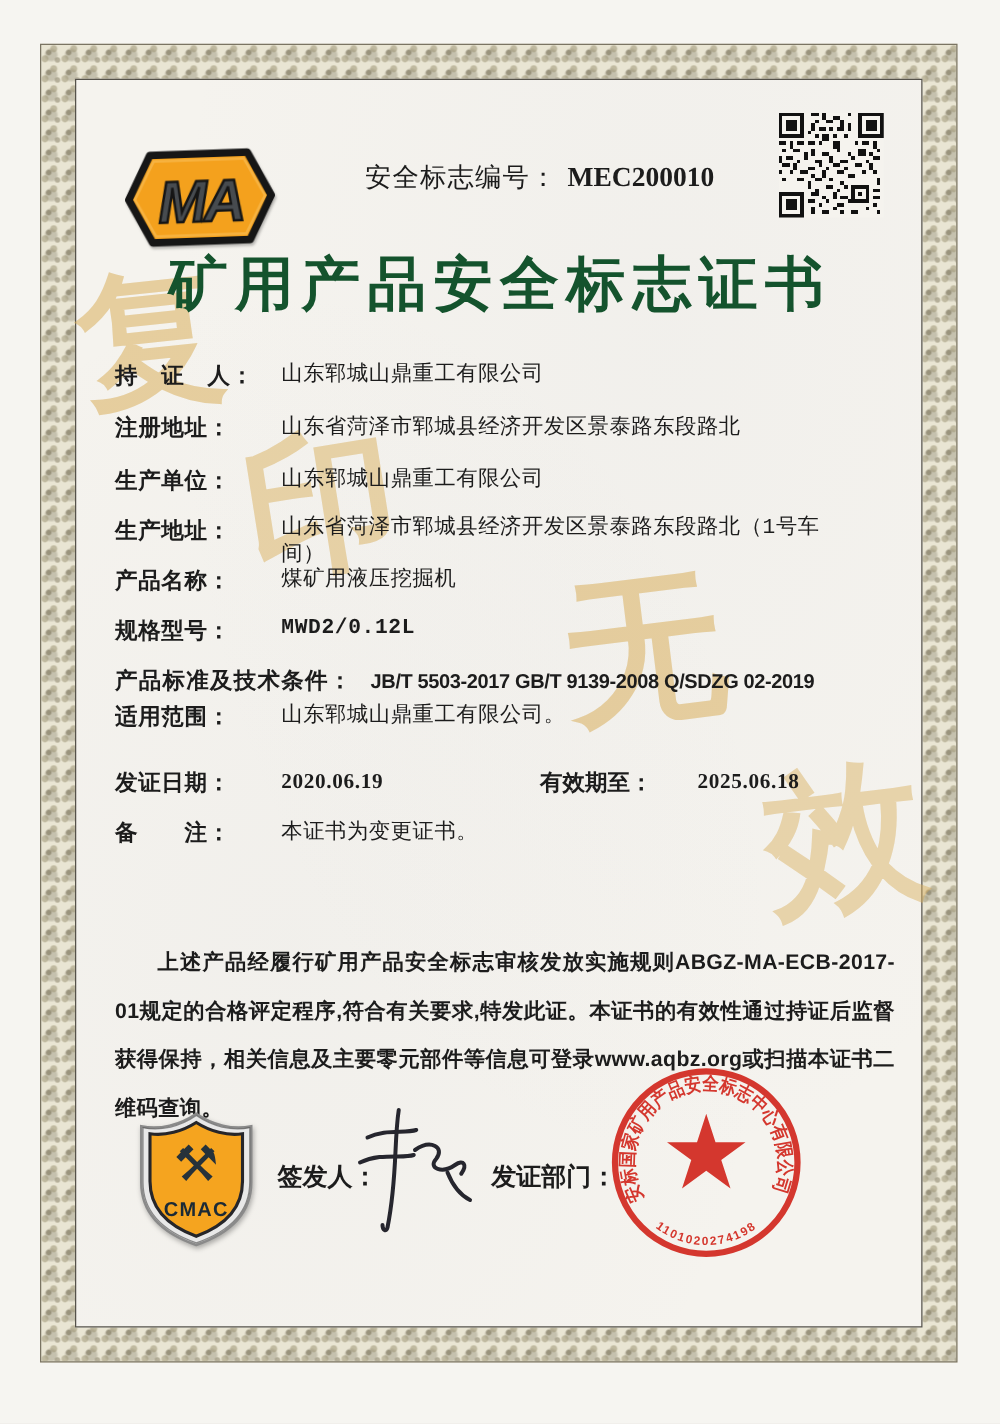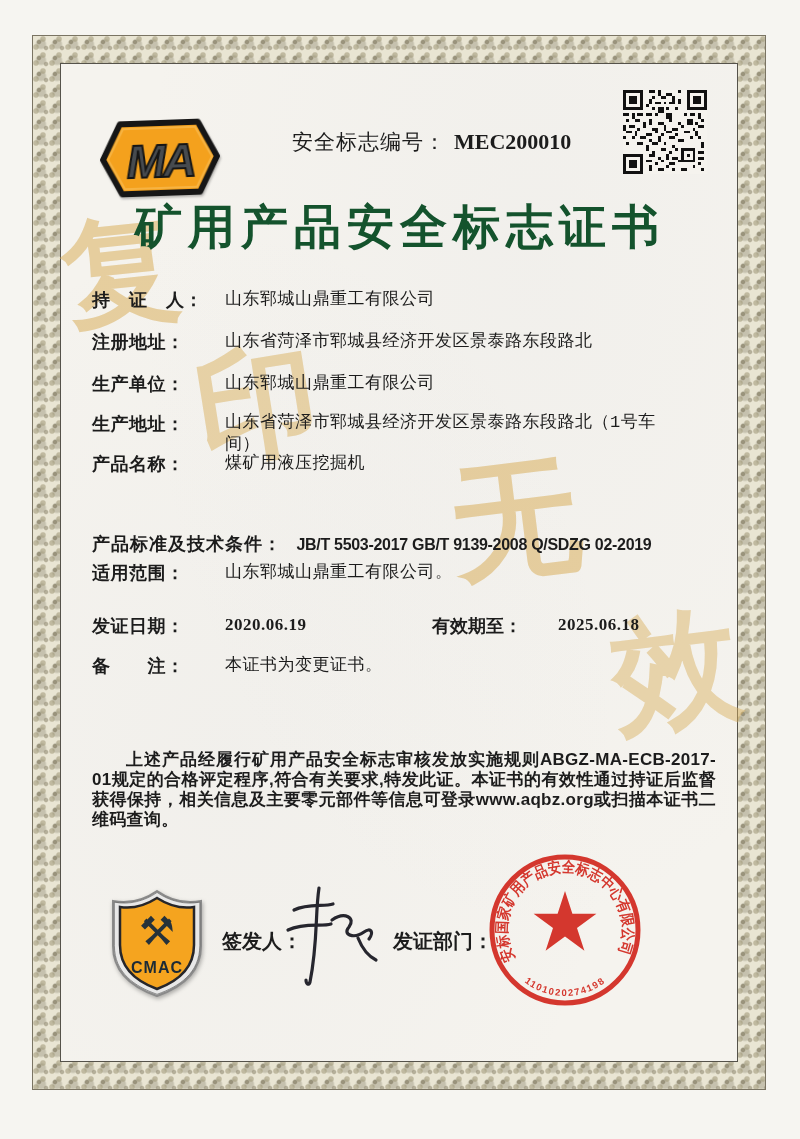--- a/index.html
+++ b/index.html
@@ -57,21 +57,21 @@
   .val-narrow{max-width:452px;font-family:Liberation Mono, monospace;}
   .val-model{font-family:"Liberation Mono",monospace;font-size:16px;font-weight:bold;}
   .row-wide{display:block;}
   .row-wide .lbl-wide{font-size:18px;font-weight:bold;letter-spacing:1px;}
   .val-std{font-size:16px;font-weight:bold;letter-spacing:-.3px;margin-left:10px;}
   .val-date{font-family:"Liberation Serif",serif;font-size:18px;font-weight:bold;}
   .dates{display:flex;}
   .dates .lbl2{flex:none;width:126px;font-size:18px;font-weight:bold;}
   .dates .v1{flex:none;width:207px;}
   
-  .para{left:92px;top:750px;width:624px;font-size:17px;line-height:20px;
+  .para{left:92px;top:750px;width:624px;font-size:17px;line-height:39px;
         text-align:justify;text-indent:2em;font-weight:bold;letter-spacing:.3px;margin:0;}
   
   .cmac{left:110px;top:888px;width:94px;height:112px;filter:drop-shadow(1px 2px 2px rgba(0,0,0,.3));}
   .signer{left:222px;top:928px;font-size:20px;font-weight:bold;}
   .sig{left:272px;top:880px;width:115px;height:112px;}
   .dept{left:393px;top:928px;font-size:20px;font-weight:bold;}
   .seal{left:487px;top:852px;width:156px;height:156px;opacity:.92;}
   .seal text{font-weight:bold;}
 </style>
 </head>
@@ -232,20 +232,24 @@
       <span class="val">山东郓城山鼎重工有限公司</span>
     </div>
     <div class="row r3">
       <span class="lbl">生产地址：</span>
       <span class="val val-narrow">山东省菏泽市郓城县经济开发区景泰路东段路北（1号车间）</span>
     </div>
     <div class="row r4">
       <span class="lbl">产品名称：</span>
       <span class="val">煤矿用液压挖掘机</span>
     </div>
+    <div class="row r5">
+      <span class="lbl">规格型号：</span>
+      <span class="val val-model">MWD2/0.12L</span>
+    </div>
     <div class="row r6 row-wide">
       <span class="lbl-wide">产品标准及技术条件：</span>
       <span class="val-std">JB/T 5503-2017 GB/T 9139-2008 Q/SDZG 02-2019</span>
     </div>
     <div class="row r7">
       <span class="lbl">适用范围：</span>
       <span class="val">山东郓城山鼎重工有限公司。</span>
     </div>
     <div class="row r8 dates">
       <span class="lbl">发证日期：</span>

